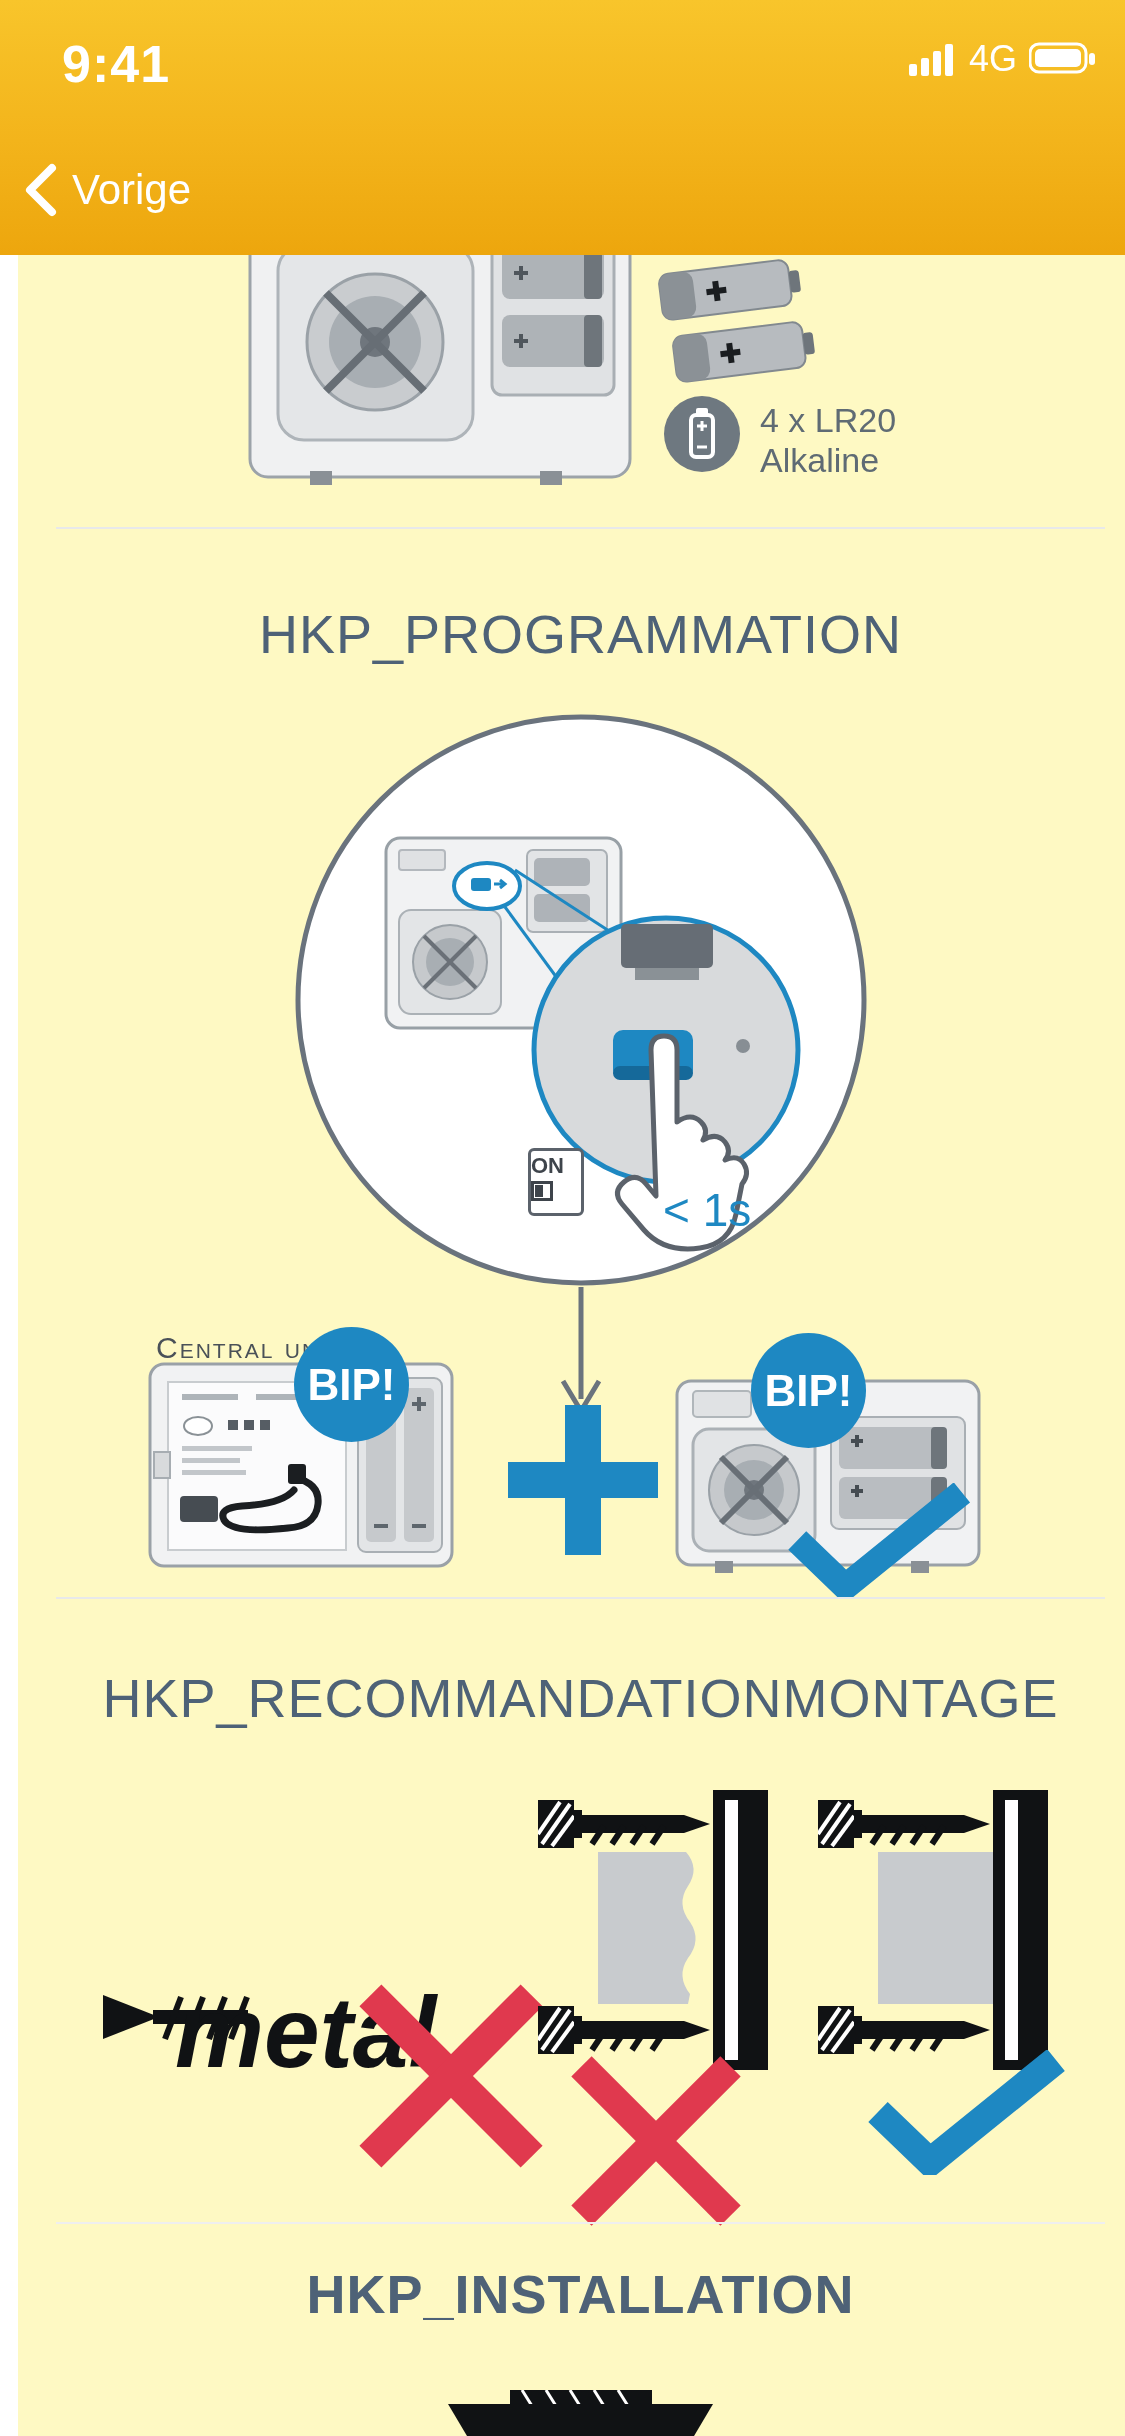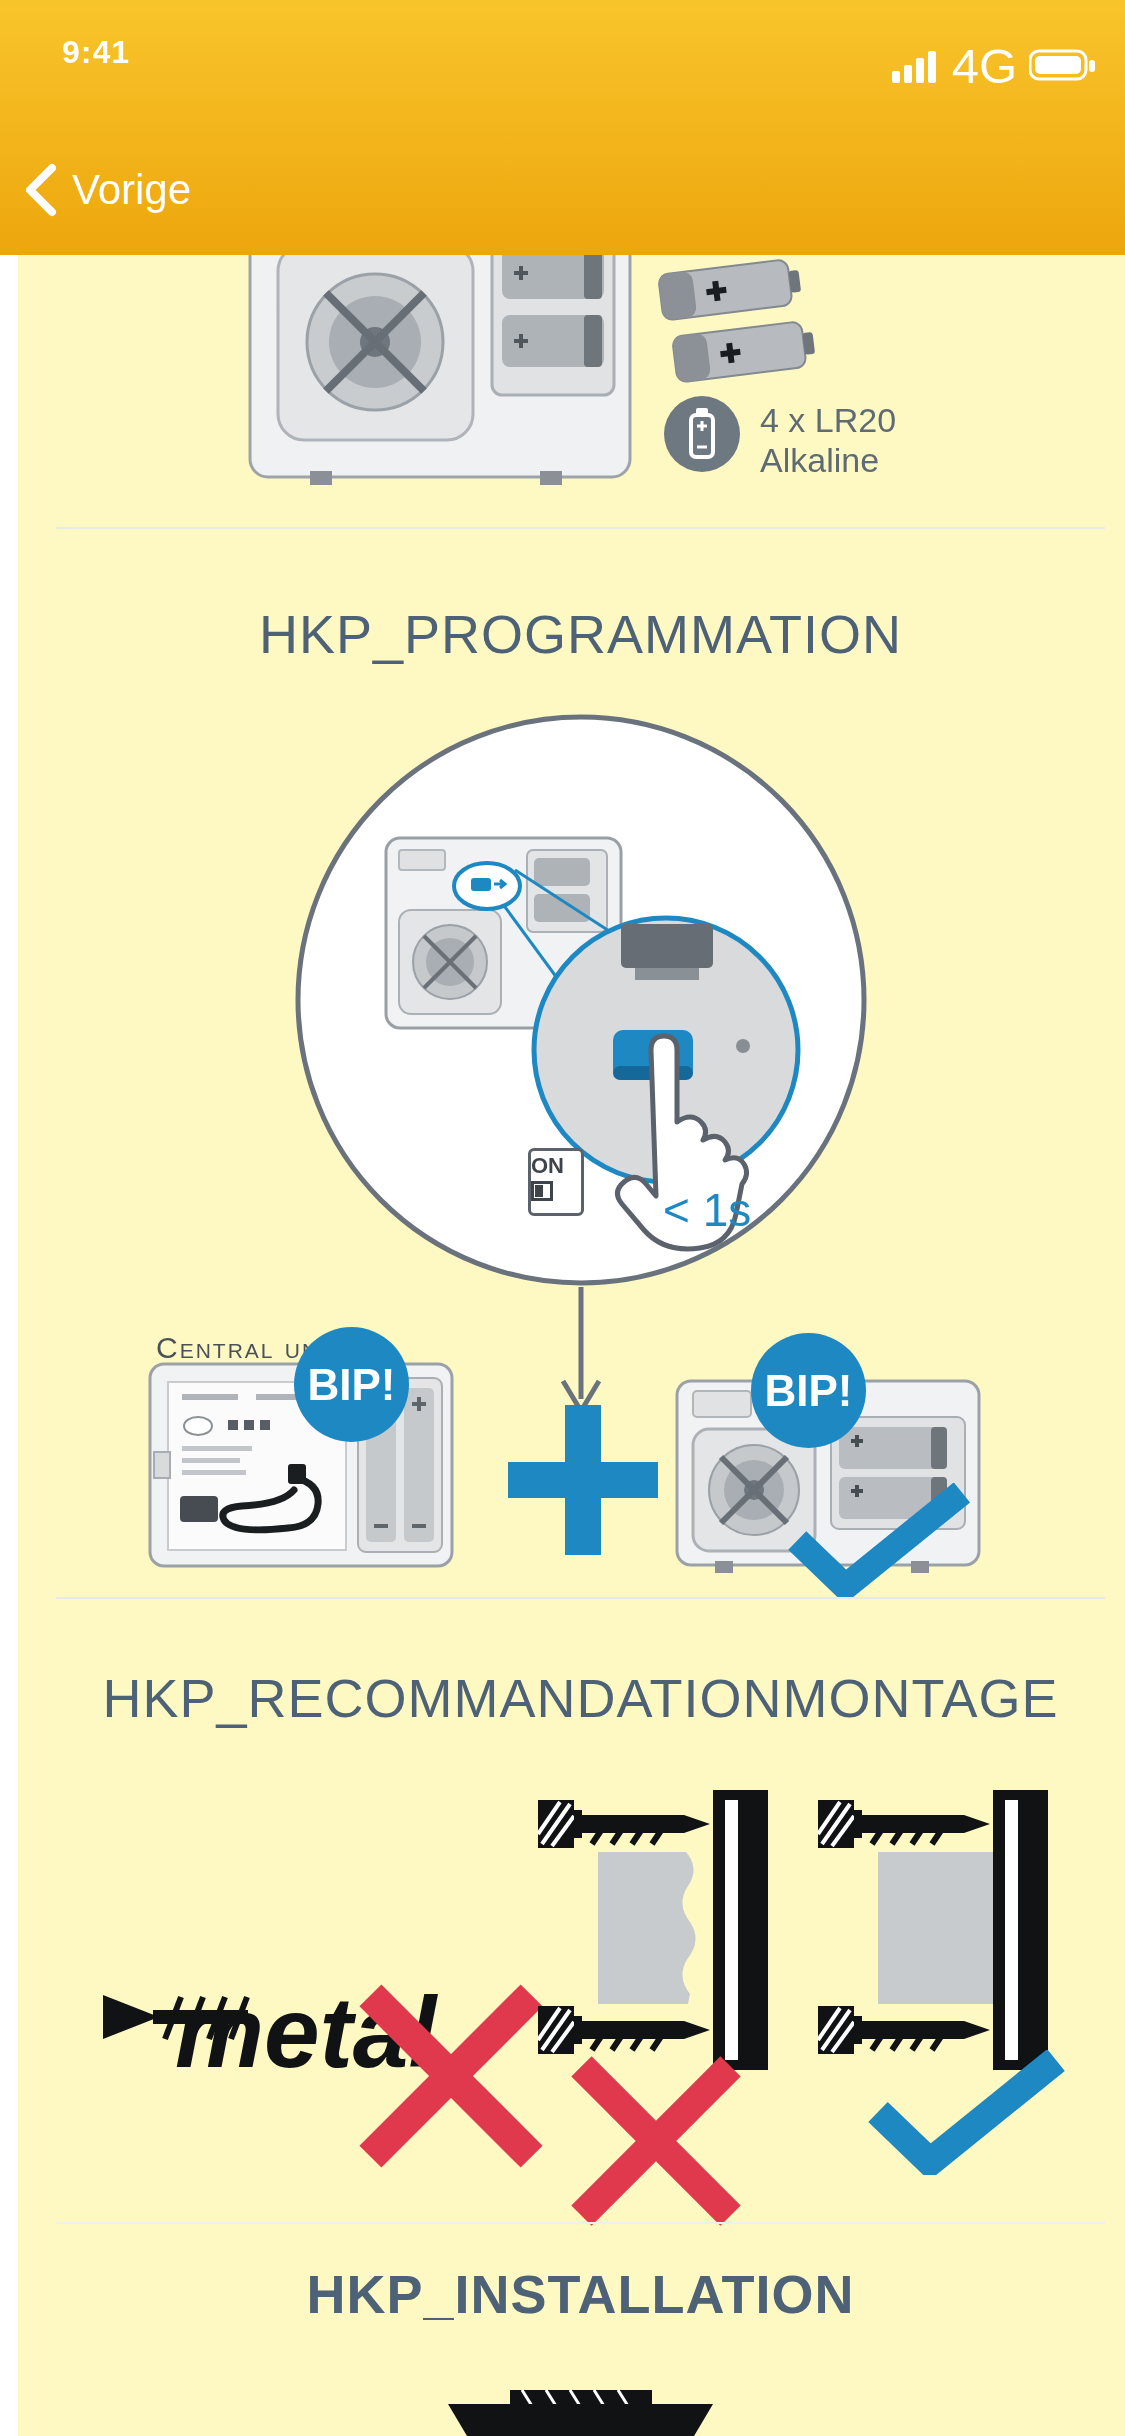--- a/index.html
+++ b/index.html
@@ -4,23 +4,23 @@
 <style>
   * { margin:0; padding:0; box-sizing:border-box; }
   html,body { background:#fff; }
   body { font-family:"Liberation Sans", sans-serif; }
   .screen { position:relative; width:1125px; height:2436px; background:#fff; overflow:hidden; }
   .abs { position:absolute; }
 
   
   .appbar { position:absolute; top:0; left:0; width:1125px; height:255px; z-index:10;
             background:linear-gradient(180deg,#F8C52B 0%,#F3B41B 55%,#EDA60D 100%); }
-  .time { position:absolute; left:62px; top:34px; font-size:32px; font-weight:700; color:#fff; letter-spacing:1px; }
+  .time { position:absolute; left:62px; top:34px; font-size:52px; font-weight:700; color:#fff; letter-spacing:1px; }
   .status-right { position:absolute; right:28px; top:38px; display:flex; align-items:center; gap:12px; }
-  .network { font-size:49px; color:#fff; }
+  .network { font-size:36px; color:#fff; }
   .back-button { position:absolute; left:22px; top:162px; display:flex; align-items:center; gap:14px; cursor:pointer; }
   .back-label { font-size:42px; color:#fff; }
   .nav-title { position:absolute; left:205px; top:160px; font-size:46px; font-weight:700; color:#fff; white-space:nowrap; }
 
   
   .content { position:absolute; top:255px; left:18px; width:1125px; height:2181px; background:#fef9c3; overflow:hidden; z-index:1; }
   .divider { position:absolute; left:38px; width:1049px; height:2px; background:#E8E9EA; }
   .heading { position:absolute; left:0; width:1125px; text-align:center; font-size:54px; line-height:62px;
              color:#4E6277; letter-spacing:1px; white-space:nowrap; }
   .badge { position:absolute; border-radius:50%; background:#1E88C2; color:#fff; font-weight:700;

